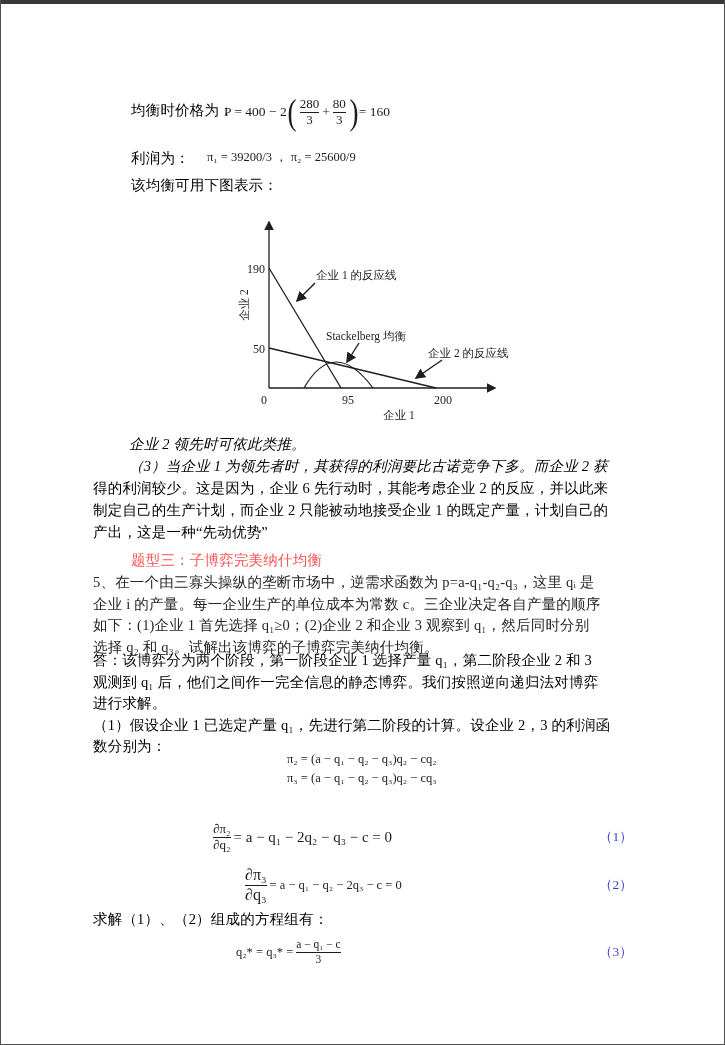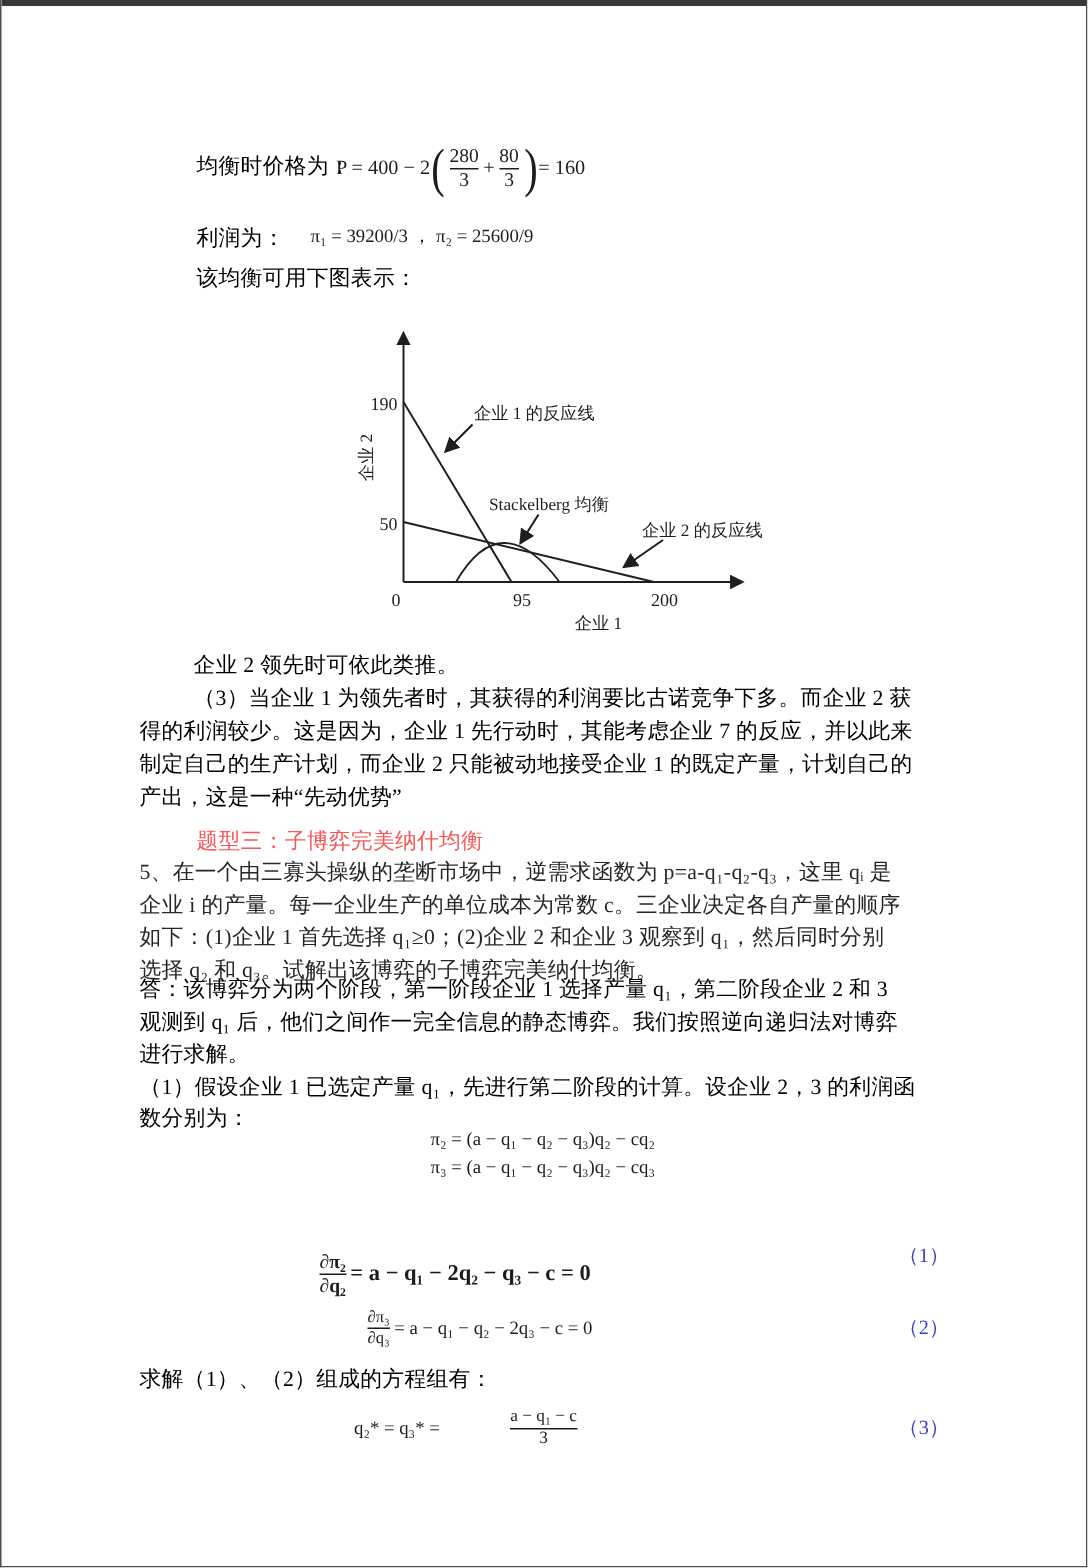--- a/index.html
+++ b/index.html
@@ -8,33 +8,33 @@
     font-family:"Liberation Serif","DejaVu Serif",serif;color:#262626;
     border-left:1px solid #4f4f4f;border-right:1px solid #4f4f4f;border-bottom:1px solid #4f4f4f;
     overflow:hidden;
   }
   .topbar{position:absolute;top:0;left:0;right:0;height:4px;background:#383838;}
   .blue{color:#000000;}
   .red{color:#f85454;}
   .t{position:absolute;font-size:14.5px;letter-spacing:.2px;white-space:nowrap;}
   .para{position:absolute;left:92px;width:560px;font-size:14.5px;letter-spacing:.2px;line-height:21.5px;}
   .para div{white-space:nowrap;}
-  .ind{padding-left:36px;}
+  .ind{padding-left:36px;font-style:italic;}
   
   .formula{position:absolute;display:flex;align-items:center;white-space:nowrap;color:#1c1c1c;}
   .frac{display:inline-flex;flex-direction:column;text-align:center;margin:0 3px;line-height:1.15;justify-content:center;}
   .frac .den{border-top:1px solid #1c1c1c;}
   .paren{font-size:36px;font-weight:200;line-height:1;transform:scaleX(.75);margin:0 -1px;}
   .f-price{font-size:13.5px;}
   .f-price .frac{font-size:13px;}
   .f-small{font-size:12.5px;}
-  .eq1{font-size:15px;font-weight:bold;margin-top:12px;}
+  .eq1{font-size:15px;font-weight:normal;}
   .eq1 .frac{font-size:13px;}
   .eq2{font-size:12.5px;}
-  .eq2 .frac{font-size:11px;}
+  .eq2 .frac{font-size:16px;}
   .eq3{font-size:12.5px;}
   .eq3 .frac{font-size:11.5px;}
   .eqtag{position:absolute;font-size:13.5px;color:#3e3ec8;white-space:nowrap;}
   
   .fig{position:absolute;left:218px;top:212px;}
   .fig text{fill:#1e1e1e;font-family:"Liberation Serif","DejaVu Serif",serif;}
   .fig .tick{font-size:12px;}
   .fig .lab{font-size:11.5px;}
   .fig line,.fig path.ln{stroke:#1e1e1e;stroke-width:1.3;fill:none;}
   .fig path.arc{stroke:#1e1e1e;stroke-width:1.2;fill:none;}
@@ -96,21 +96,21 @@
     <path class="ann" d="M96,71 L78,89" marker-end="url(#ah)"></path>
     <text class="lab" x="107" y="128">Stackelberg 均衡</text>
     <path class="ann" d="M140,131 L128,150" marker-end="url(#ah)"></path>
     <text class="lab" x="209" y="145">企业 2 的反应线</text>
     <path class="ann" d="M223,148 L197,166" marker-end="url(#ah)"></path>
   </svg>
 
   <div class="para blue" style="top:433px;line-height:22px;">
     <div class="ind">企业 2 领先时可依此类推。</div>
     <div class="ind">（3）当企业 1 为领先者时，其获得的利润要比古诺竞争下多。而企业 2 获</div>
-    <div>得的利润较少。这是因为，企业 1 先行动时，其能考虑企业 7 的反应，并以此来</div>
+    <div>得的利润较少。这是因为，企业 6 先行动时，其能考虑企业 2 的反应，并以此来</div>
     <div>制定自己的生产计划，而企业 2 只能被动地接受企业 1 的既定产量，计划自己的</div>
     <div>产出，这是一种“先动优势”</div>
   </div>
 
   <div class="t red" style="left:130px;top:551px;">题型三：子博弈完美纳什均衡</div>
 
   <div class="para" style="top:572px;">
     <div>5、在一个由三寡头操纵的垄断市场中，逆需求函数为 p=a-q₁-q₂-q₃，这里 qᵢ 是</div>
     <div>企业 i 的产量。每一企业生产的单位成本为常数 c。三企业决定各自产量的顺序</div>
     <div>如下：(1)企业 1 首先选择 q₁≥0；(2)企业 2 和企业 3 观察到 q₁，然后同时分别</div>
@@ -142,21 +142,21 @@
     <span class="frac">
       <span class="num">∂π₃</span>
       <span class="den">∂q₃</span>
     </span>
     <span>= a − q₁ − q₂ − 2q₃ − c = 0</span>
   </div>
   <div class="eqtag" style="left:598px;top:876px;">（2）</div>
 
   <div class="t blue" style="left:92px;top:910px;">求解（1）、（2）组成的方程组有：</div>
 
-  <div class="formula eq3" style="left:235px;top:935px;height:34px;gap:44px;">
+  <div class="formula eq3" style="left:235px;top:935px;height:34px;">
     <span>q₂* = q₃* =</span>
     <span class="frac">
       <span class="num">a − q₁ − c</span>
       <span class="den">3</span>
     </span>
   </div>
   <div class="eqtag" style="left:598px;top:943px;">（3）</div>
 </div>
 
 </body></html>

